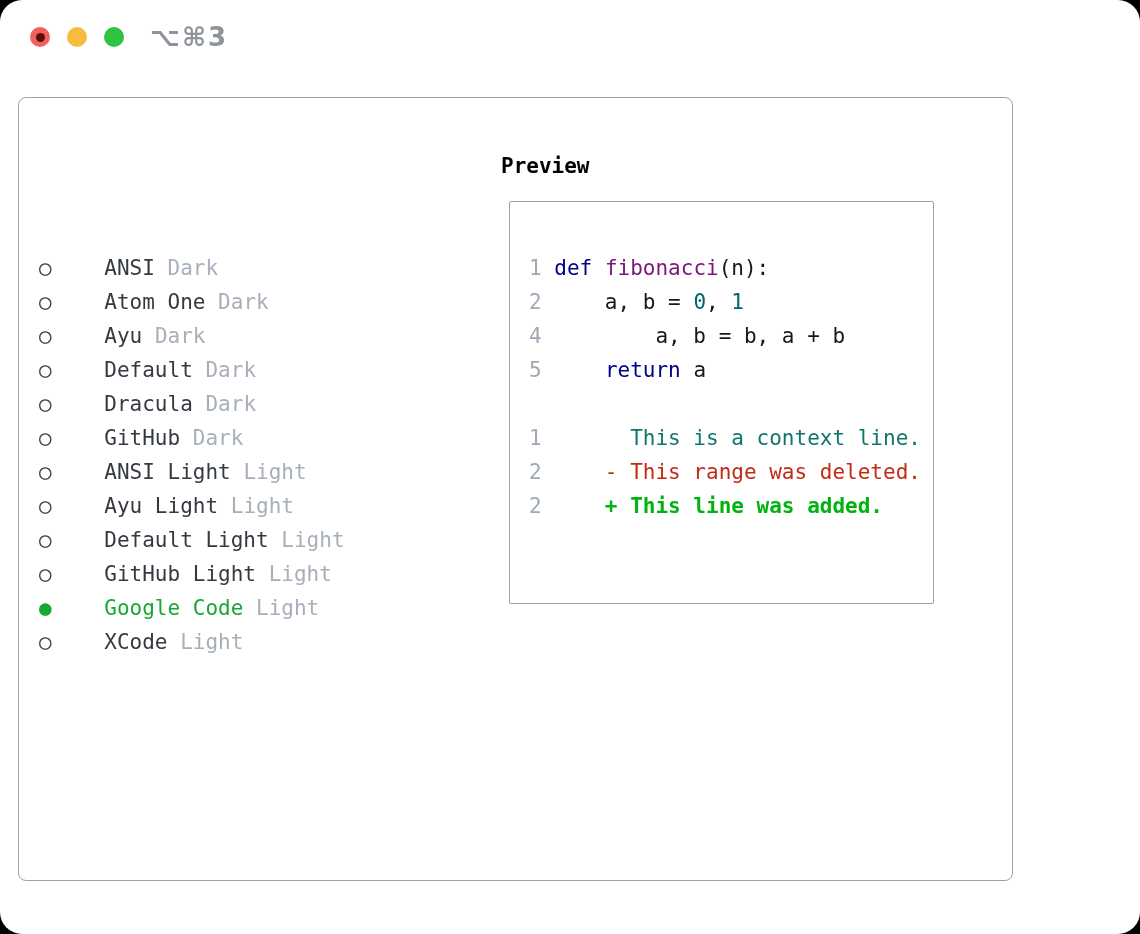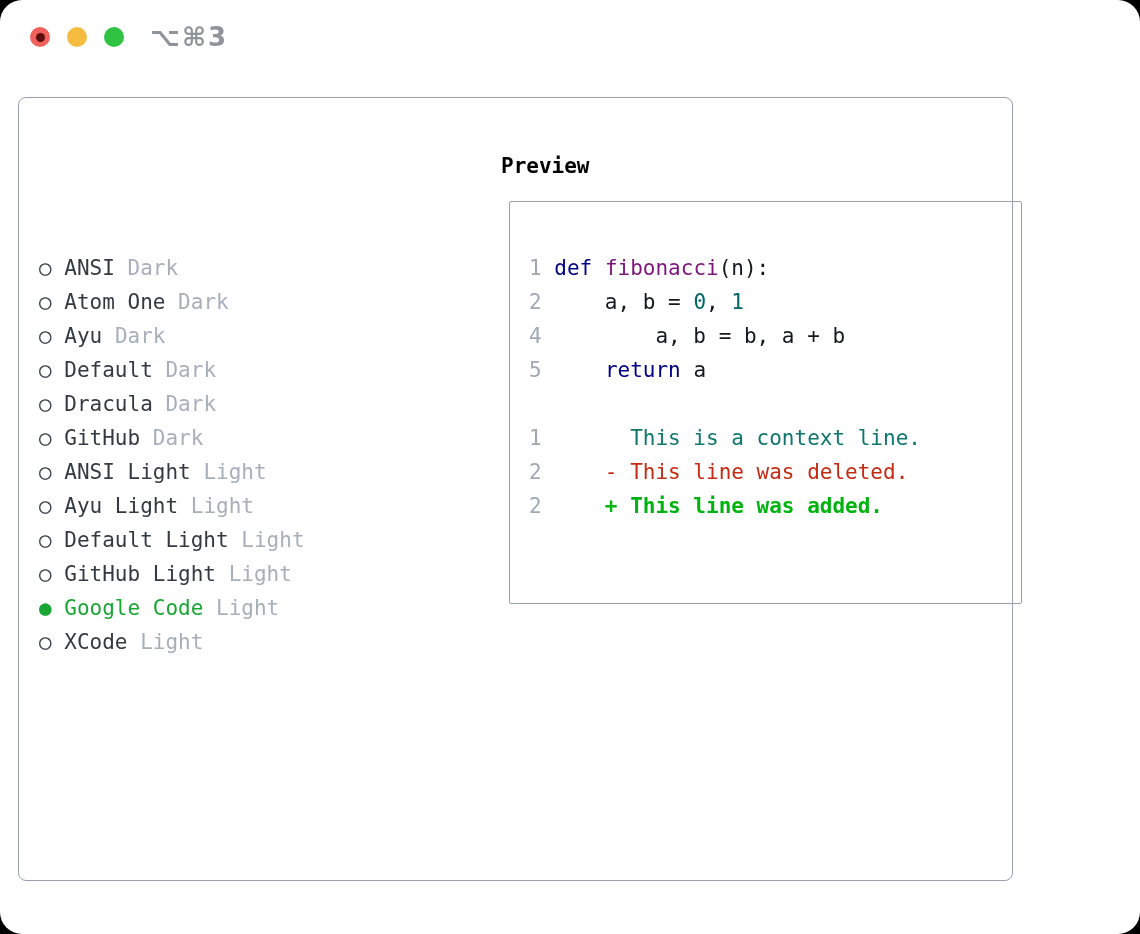--- a/index.html
+++ b/index.html
@@ -35,31 +35,31 @@
   }
   .leftcol{
     position:absolute;left:20px;top:51px;
     font-size:21px;line-height:34px;white-space:pre;color:#343a42;
   }
   .row{height:34px;}
   .spacer{height:34px;}
   .hdr{font-weight:bold;color:#000;}
   .marker{color:#3b4048;}
   .tag{color:#a7afba;}
-  .theme-row .name{color:#343a42;}
+  .theme-row .name{color:#343a42;margin-left:40px;}
   .theme-row.sel .name,.theme-row.sel .marker,
   .apply-row.sel .name,.apply-row.sel .marker{color:#18a733;}
   .apply-hdr{color:#000;}
   
   .preview-label{
     position:absolute;left:482px;top:51px;height:34px;line-height:34px;
     font-size:21px;font-weight:bold;color:#000;text-align:right;
   }
   .preview-box{
-    position:absolute;left:490px;top:103px;width:513px;height:403px;
+    position:absolute;left:490px;top:103px;width:425px;height:403px;
     border:1.5px solid #99a1ac;border-radius:2px;box-sizing:border-box;
     padding:49px 0 0 19px;overflow:hidden;
   }
   .code-line{height:34px;line-height:34px;font-size:21px;white-space:pre;}
   .lno{color:#9fa9b6;}
   .kw{color:#000088;}
   .fn{color:#7d157d;}
   .num{color:#006666;}
   .pln{color:#14171c;}
   .ctx{color:#0f766e;}
@@ -97,19 +97,19 @@
     <div class="preview-label">Preview</div>
 
     <div class="preview-box">
       <div id="code-mount">
           <div class="code-line"><span class="lno">1 </span><span class="kw">def</span><span class="pln"> </span><span class="fn">fibonacci</span><span class="pln">(n):</span></div>
           <div class="code-line"><span class="lno">2 </span><span class="pln">    a, b = </span><span class="num">0</span><span class="pln">, </span><span class="num">1</span></div>
           <div class="code-line"><span class="lno">4 </span><span class="pln">        a, b = b, a + b</span></div>
           <div class="code-line"><span class="lno">5 </span><span class="pln">    </span><span class="kw">return</span><span class="pln"> a</span></div>
           <div class="code-line"></div>
           <div class="code-line"><span class="lno">1 </span><span class="ctx">      This is a context line.</span></div>
-          <div class="code-line"><span class="lno">2 </span><span class="del">    - This line was deleted.</span></div>
+          <div class="code-line"><span class="lno">2 </span><span class="del">    - This range was deleted.</span></div>
           <div class="code-line"><span class="lno">2 </span><span class="add">    + This line was added.</span></div>
         </div>
     </div>
 
   </div>
 </div>
 
 </body></html>

